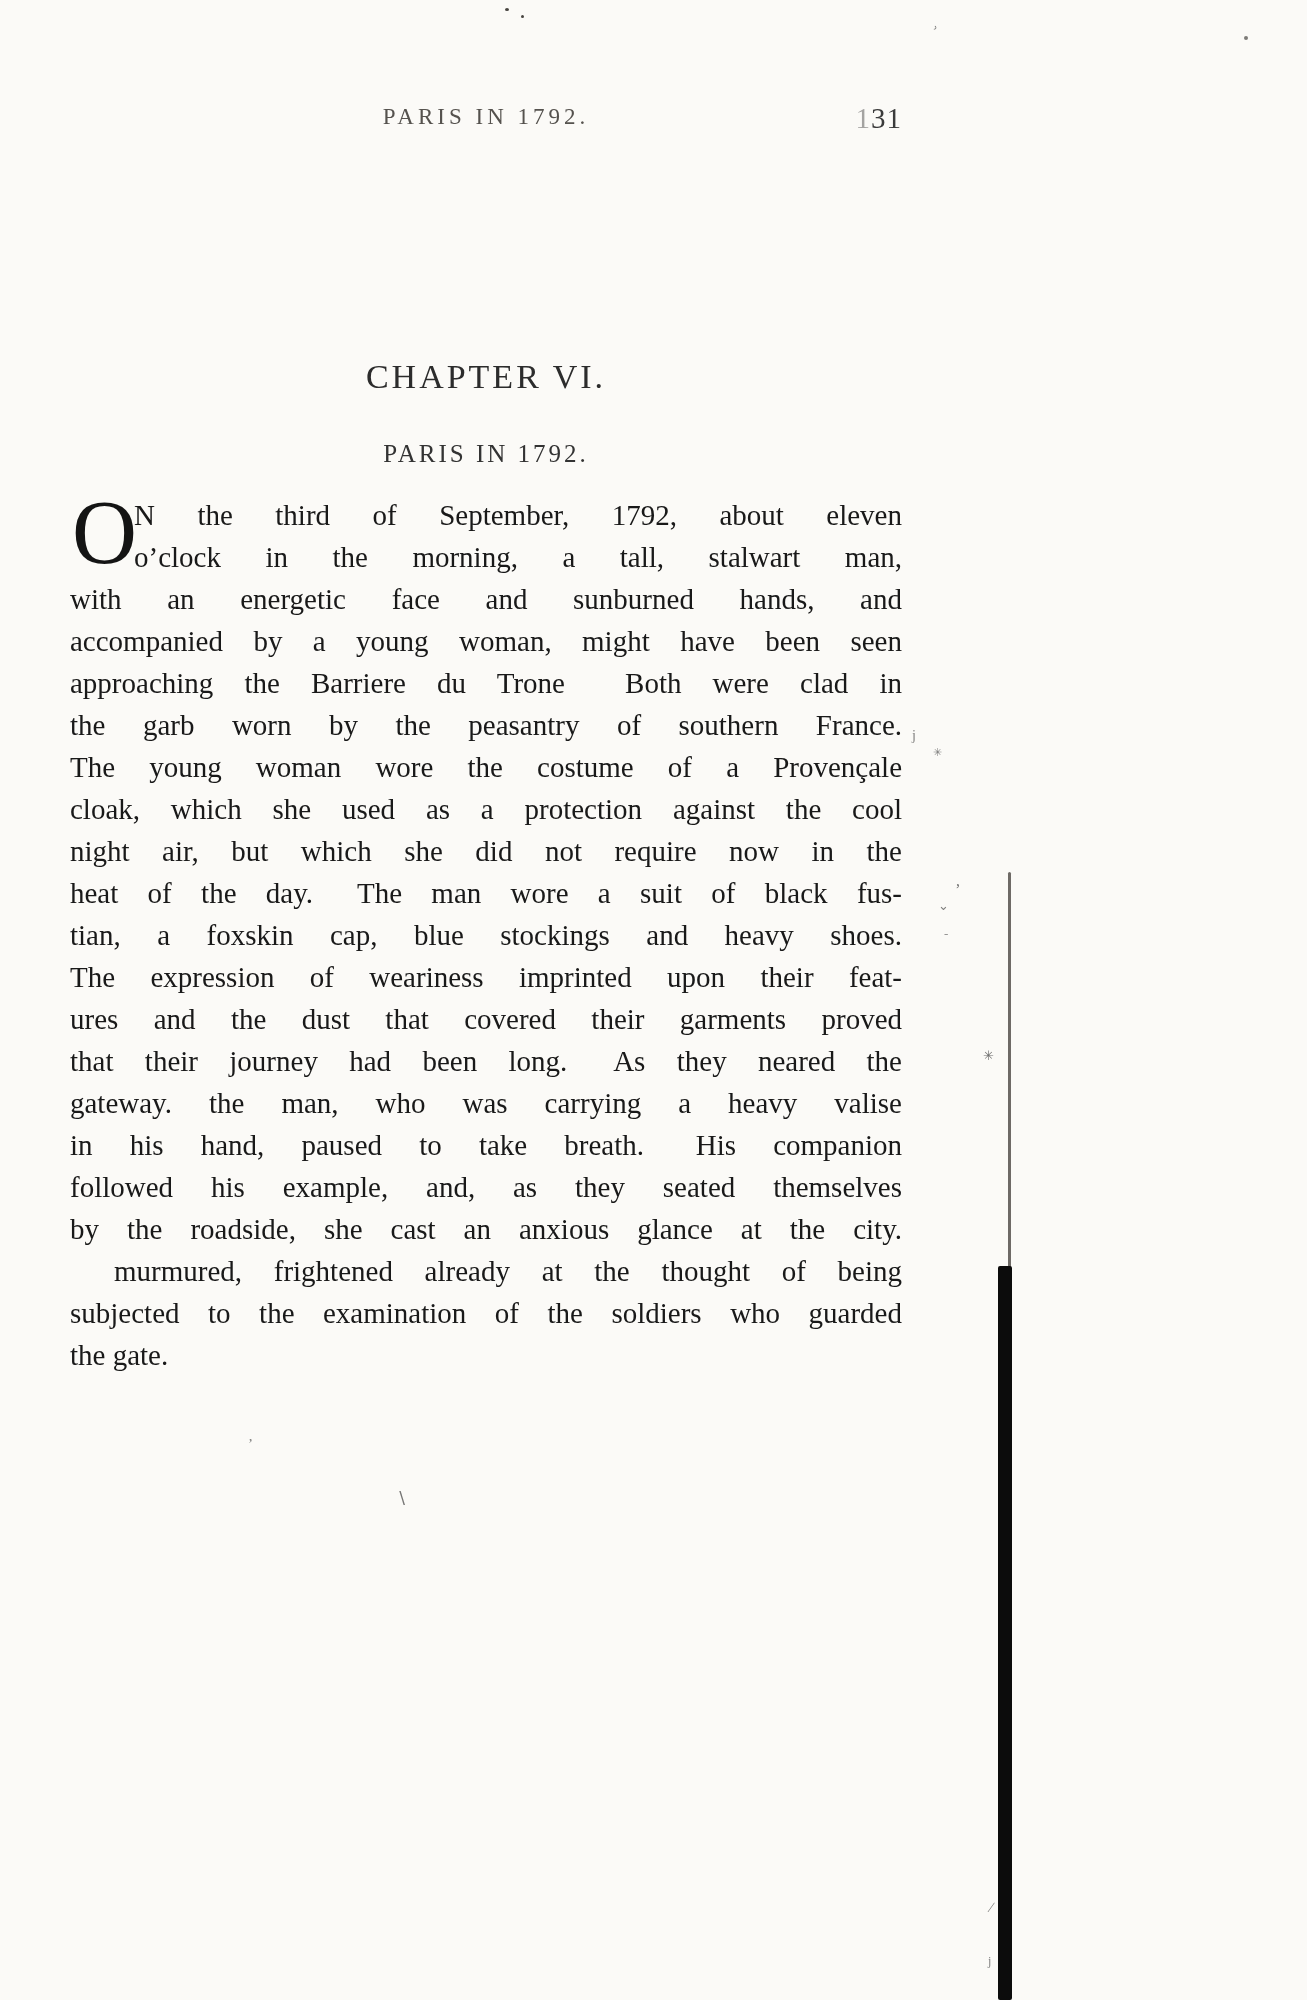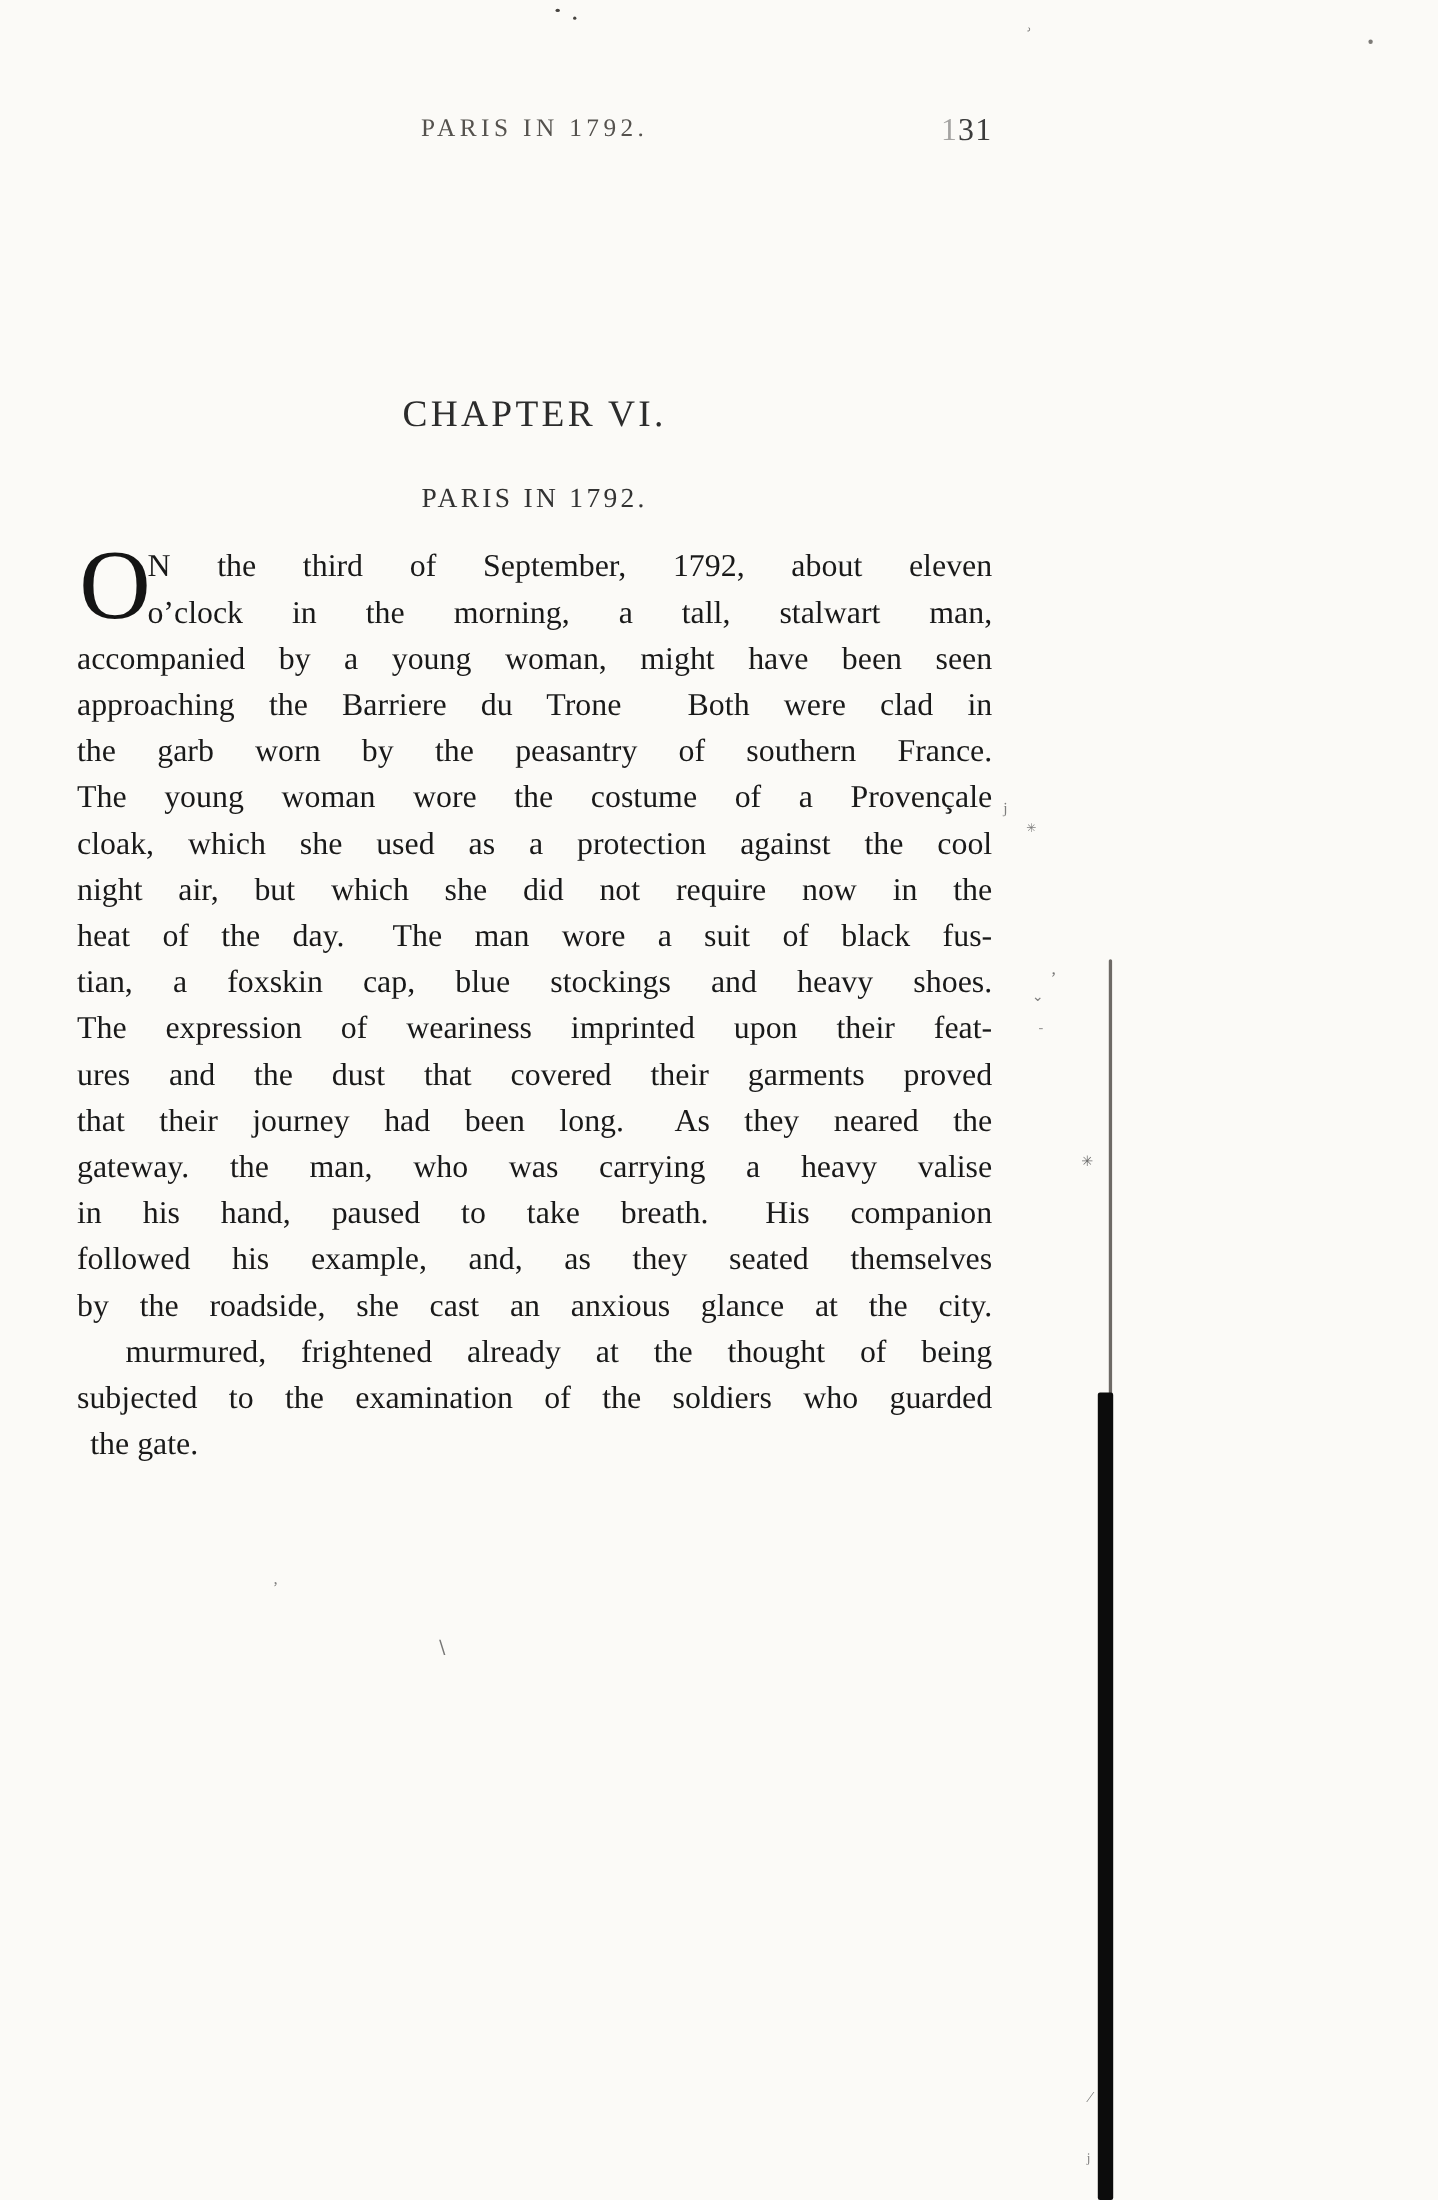--- a/index.html
+++ b/index.html
@@ -41,21 +41,21 @@
     text-align:justify;
     text-align-last:justify;
     white-space:normal;
   }
   .dropcap {
     float:left; width:64px; height:84px;
     font-size:90px; line-height:78px;
     padding-left:2px; color:#141414;
   }
   .paragraph-2 .line:first-child { text-indent:44px; }
-  .paragraph-2 .line:last-child  { text-align-last:left;margin-left:12px; }
+  .paragraph-2 .line:last-child  { text-align-last:left; }
 
   
   .artifact { position:absolute; color:#4a4a4a; pointer-events:none; }
   .scan-line-thin {
     position:absolute; left:1008px; top:872px;
     width:3px; height:398px; background:#6e6a66; border-radius:2px;
   }
   .scan-bar-thick {
     position:absolute; left:998px; top:1266px;
     width:14px; height:734px; background:#0c0c0c; border-radius:2px;
@@ -77,20 +77,21 @@
 
     <h2 class="section-heading">PARIS IN 1792.</h2>
 
     <main class="body-text">
 
       <section class="paragraph paragraph-1">
         <span class="dropcap">O</span>
         <div class="lines">
             <div class="line">N the third of September, 1792, about eleven</div>
             <div class="line">o’clock in the morning, a tall, stalwart man,</div>
+            <div class="line">with an energetic face and sunburned hands, and</div>
             <div class="line">accompanied by a young woman, might have been seen</div>
             <div class="line">approaching the Barriere du Trone  Both were clad in</div>
             <div class="line">the garb worn by the peasantry of southern France.</div>
             <div class="line">The young woman wore the costume of a Provençale</div>
             <div class="line">cloak, which she used as a protection against the cool</div>
             <div class="line">night air, but which she did not require now in the</div>
             <div class="line">heat of the day.  The man wore a suit of black fus-</div>
             <div class="line">tian, a foxskin cap, blue stockings and heavy shoes.</div>
             <div class="line">The expression of weariness imprinted upon their feat-</div>
             <div class="line">ures and the dust that covered their garments proved</div>

